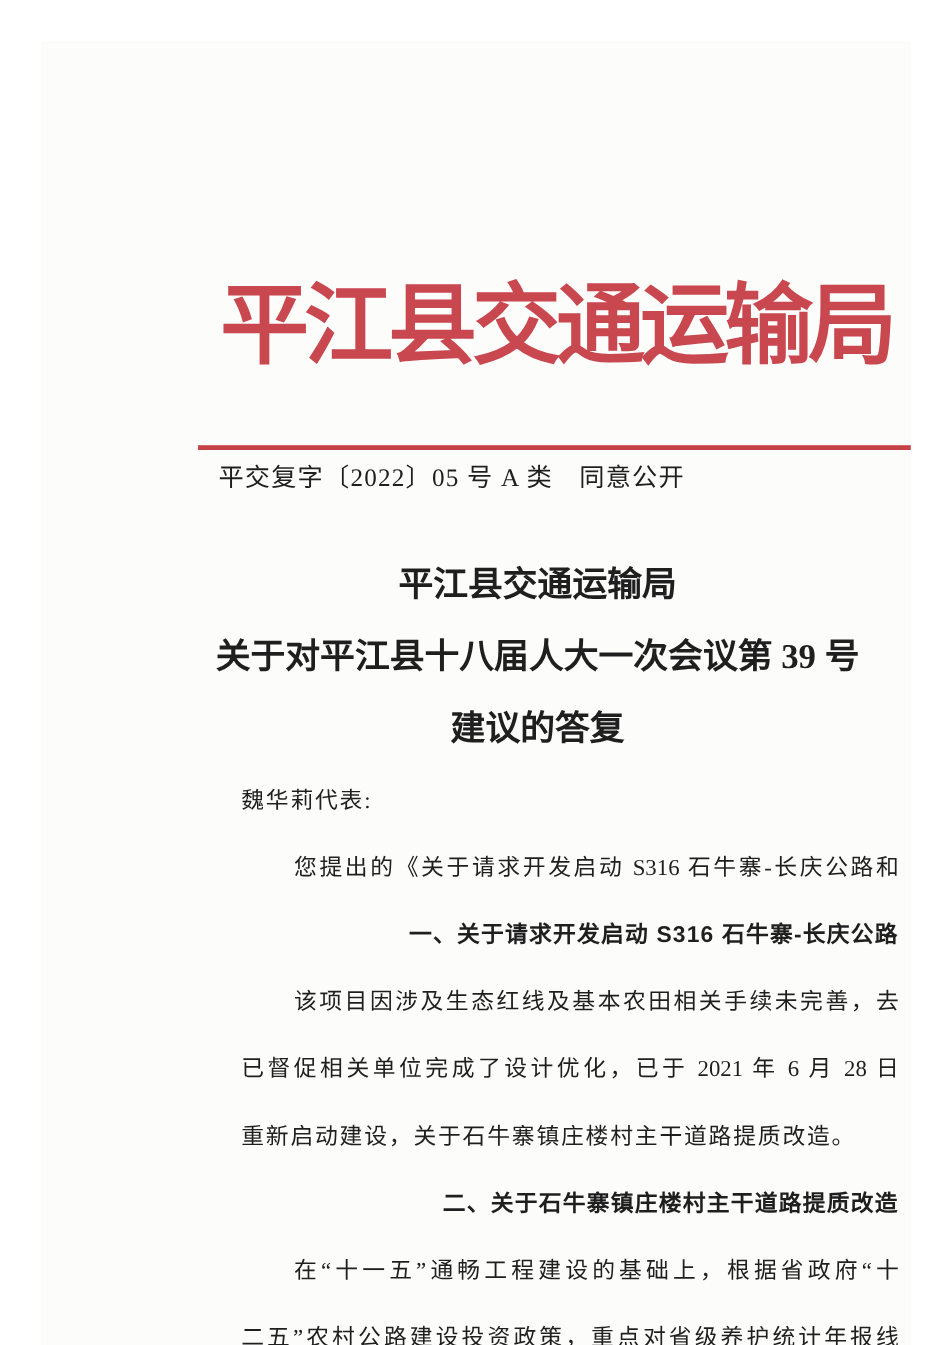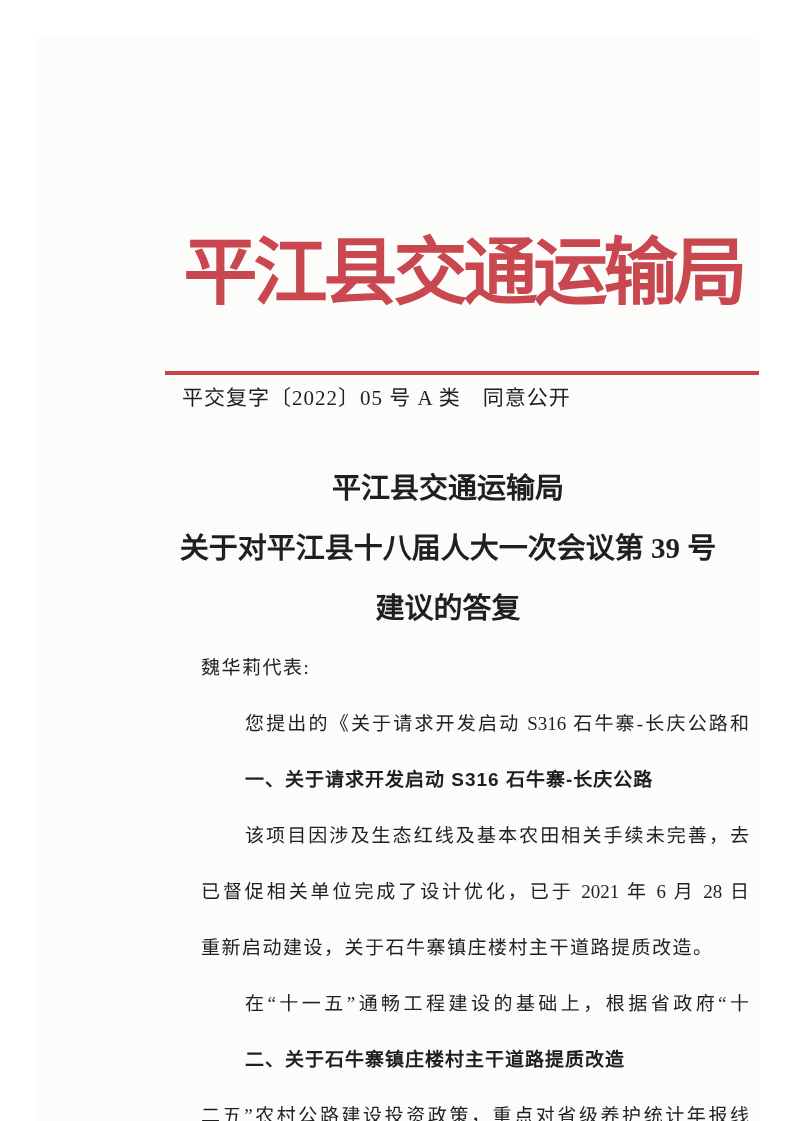--- a/index.html
+++ b/index.html
@@ -89,21 +89,21 @@
     overflow: hidden;
     letter-spacing: 1.5px;
     white-space: nowrap;
   }
   .body-line.fill {
     letter-spacing: 0;
     white-space: normal;
     text-align: justify;
     text-align-last: justify;
   }
-  .body-line.indent { padding-left: 44px; }
+  .body-line.indent { padding-left: 44px; text-align: right; }
   .body-line.heading {
     font-weight: 700;
     font-family: "Liberation Sans", "DejaVu Sans", sans-serif;
     letter-spacing: 1px;
   }
 </style>
 </head>
 <body>
 
 <div class="page">
@@ -122,18 +122,18 @@
     <div class="title-line">建议的答复</div>
   </div>
 
   <div class="doc-body">
     <div class="body-line">魏华莉代表:</div>
     <div class="body-line indent fill">您提出的《关于请求开发启动 S316 石牛寨-长庆公路和</div>
     <div class="body-line indent heading">一、关于请求开发启动 S316 石牛寨-长庆公路</div>
     <div class="body-line indent fill">该项目因涉及生态红线及基本农田相关手续未完善，去</div>
     <div class="body-line fill">已督促相关单位完成了设计优化，已于 2021 年 6 月 28 日</div>
     <div class="body-line">重新启动建设，关于石牛寨镇庄楼村主干道路提质改造。</div>
+    <div class="body-line indent heading">二、关于石牛寨镇庄楼村主干道路提质改造</div>
     <div class="body-line indent fill">在“十一五”通畅工程建设的基础上，根据省政府“十</div>
-    <div class="body-line indent heading">二、关于石牛寨镇庄楼村主干道路提质改造</div>
     <div class="body-line fill">二五”农村公路建设投资政策，重点对省级养护统计年报线</div>
   </div>
 
 </div>
 
 </body></html>

